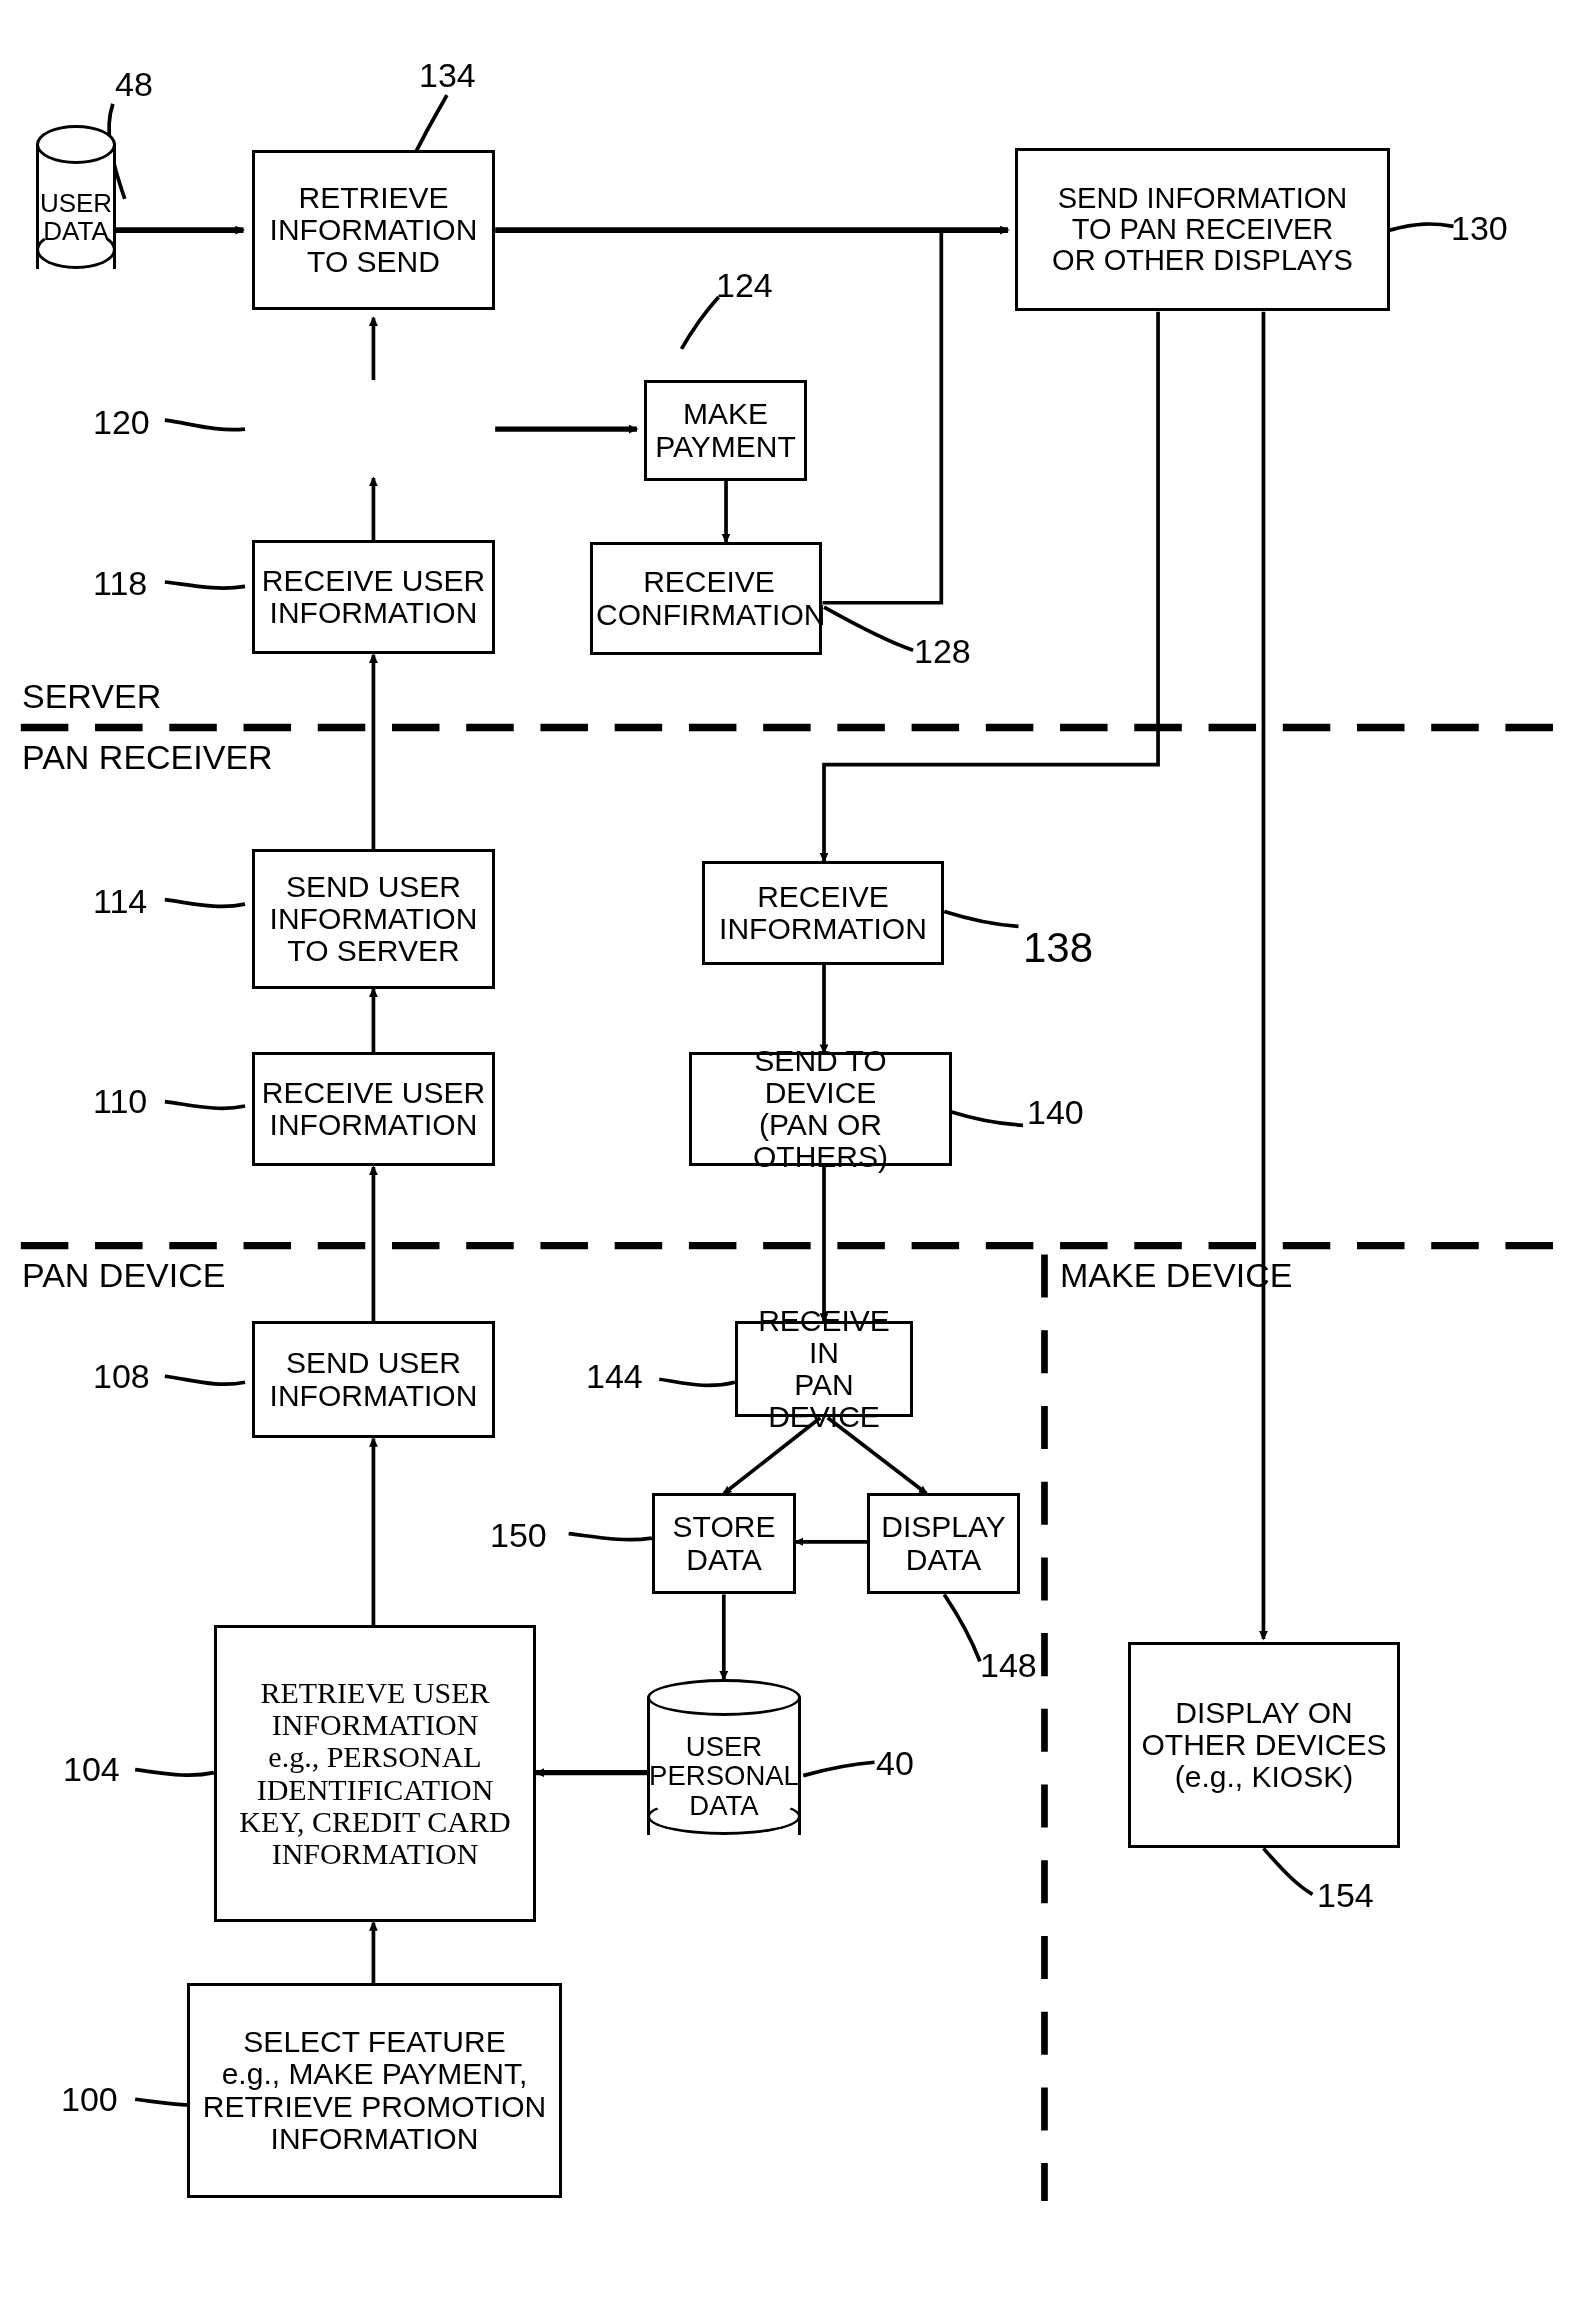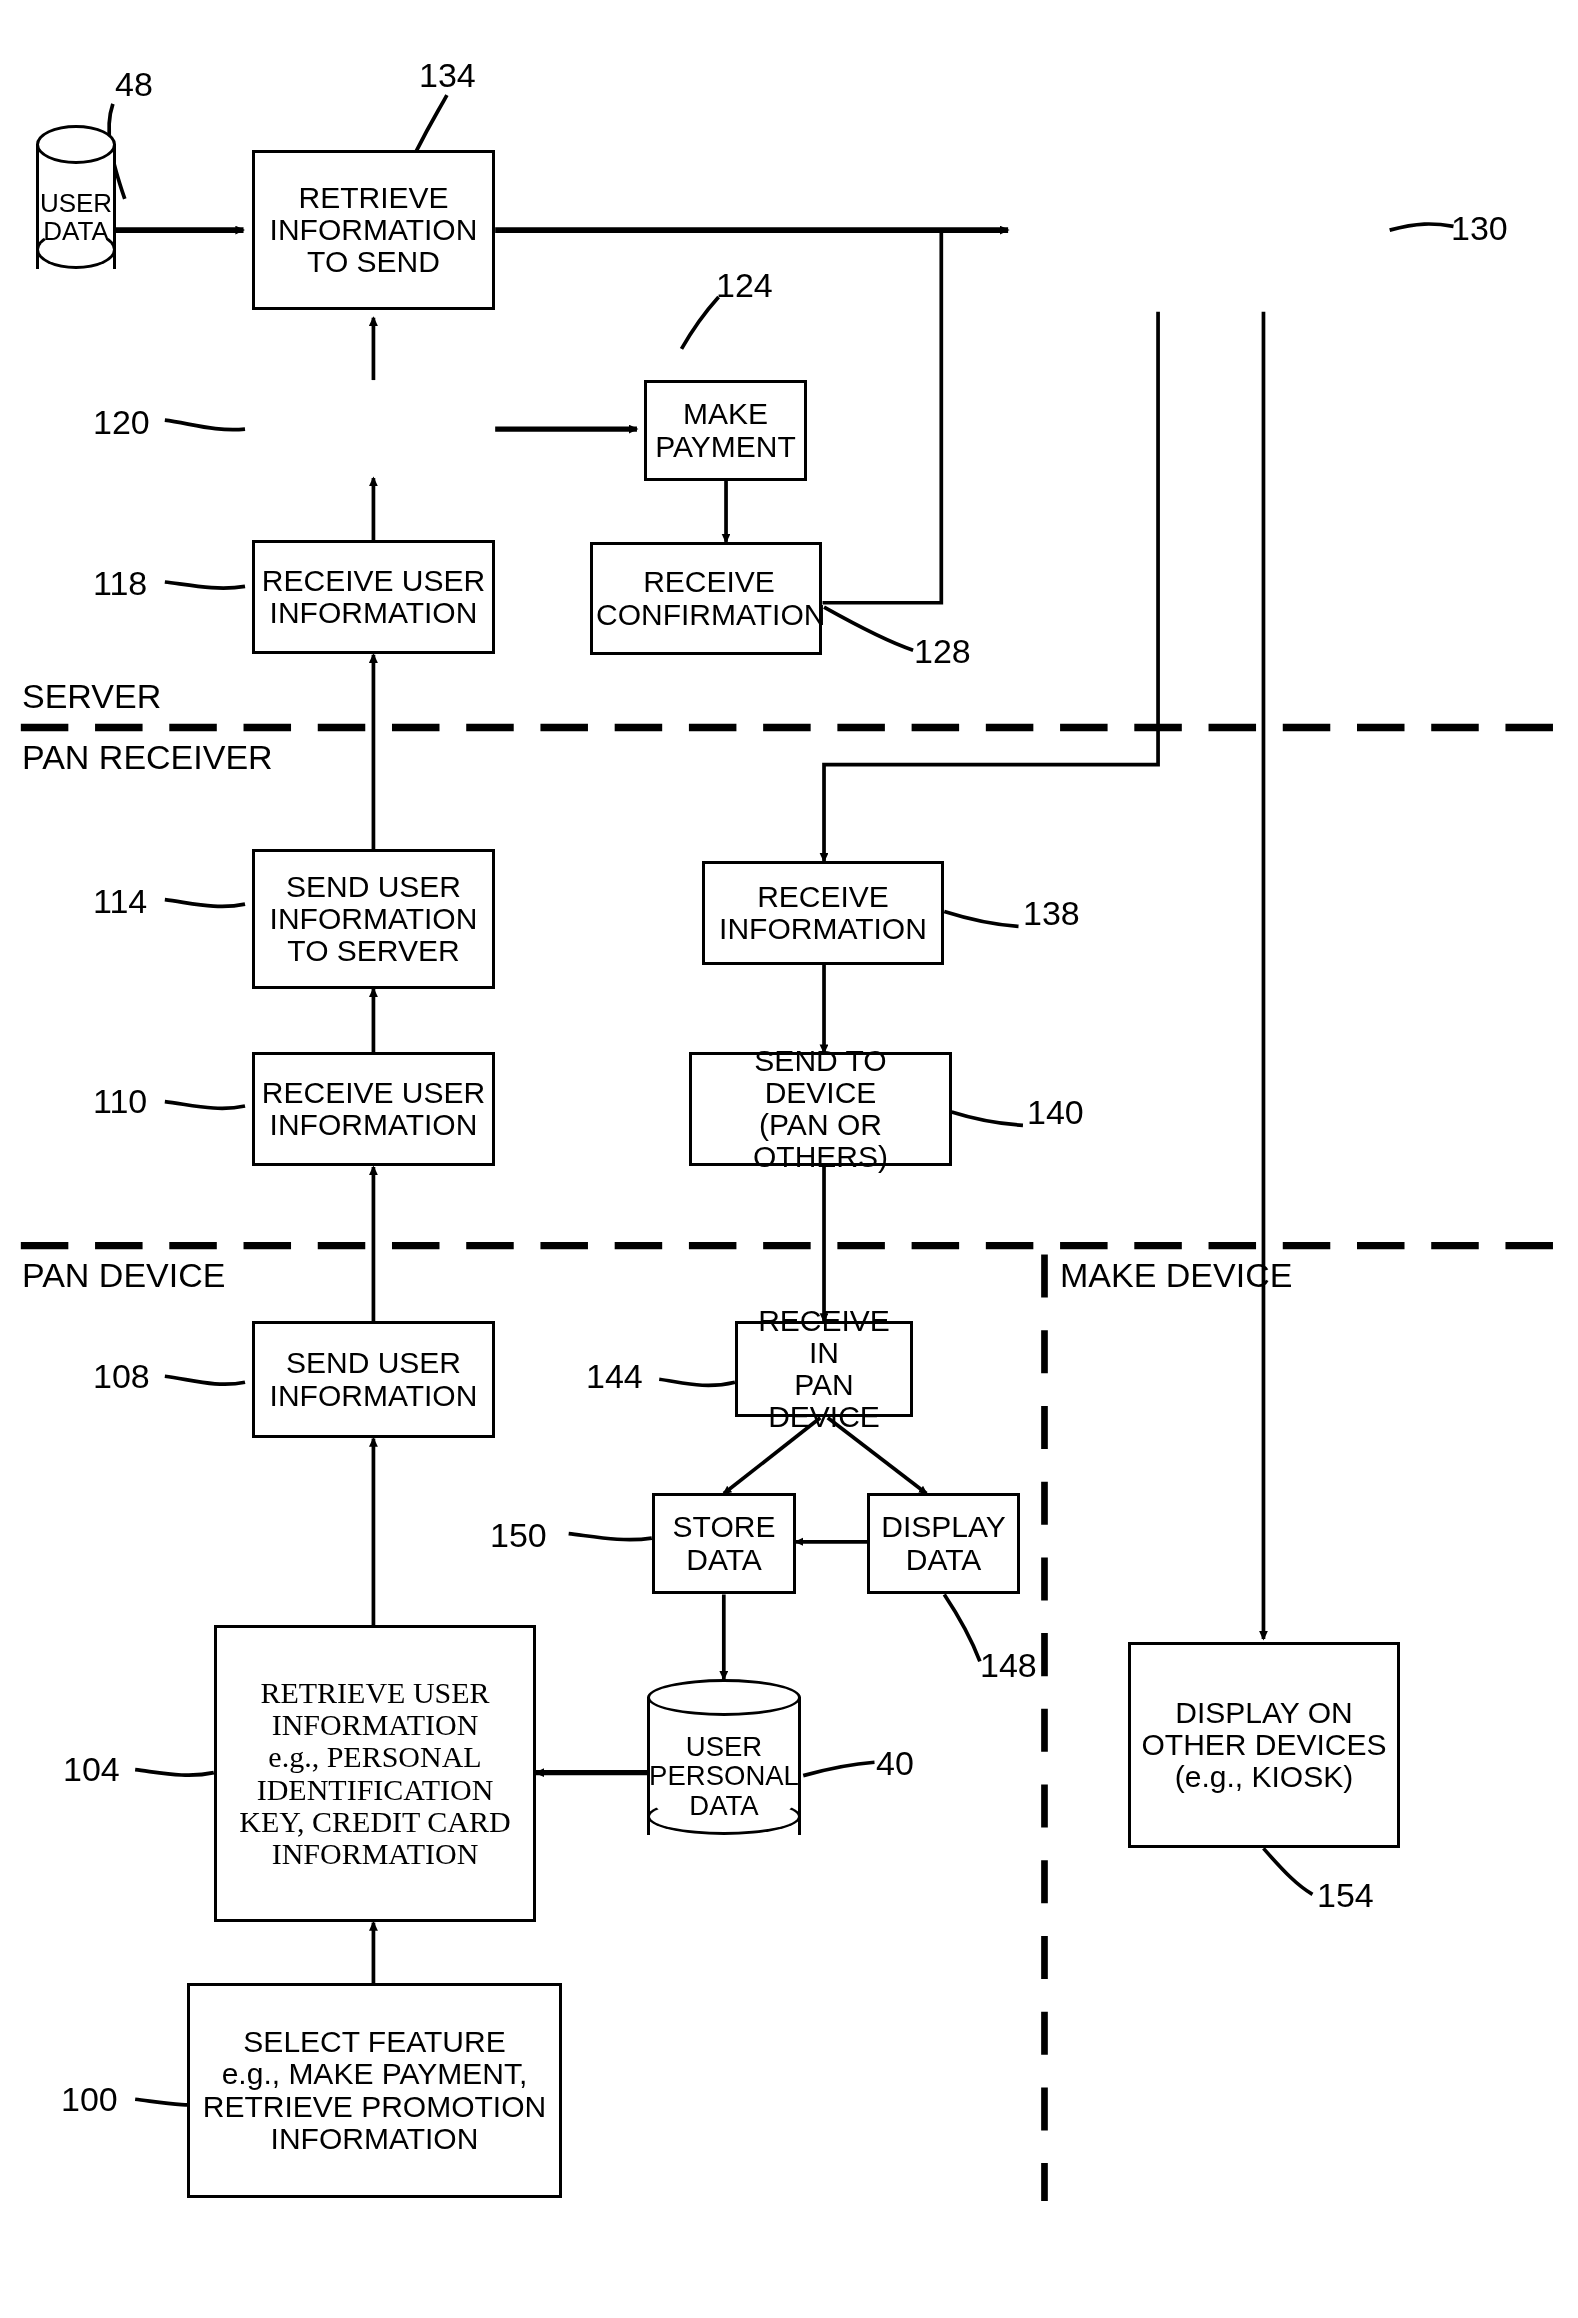--- a/index.html
+++ b/index.html
@@ -196,20 +196,25 @@
   </div>
   <div class="numlabel" style="left:115px; top:65px; font-size:34px;">48</div>
 
   <div class="node" style="left:252px; top:150px; width:243px; height:160px; font-size:30px;">
     <span class="txt">RETRIEVE
 INFORMATION
 TO SEND</span>
   </div>
   <div class="numlabel" style="left:419px; top:56px; font-size:34px;">134</div>
 
+  <div class="node" style="left:1015px; top:148px; width:375px; height:163px; font-size:29px;">
+    <span class="txt">SEND INFORMATION
+TO PAN RECEIVER
+OR OTHER DISPLAYS</span>
+  </div>
   <div class="numlabel" style="left:1451px; top:209px; font-size:34px;">130</div>
 
   <div class="numlabel" style="left:93px; top:403px; font-size:34px;">120</div>
 
   <div class="node" style="left:644px; top:380px; width:163px; height:101px; font-size:30px;">
     <span class="txt">MAKE
 PAYMENT</span>
   </div>
   <div class="numlabel" style="left:716px; top:266px; font-size:34px;">124</div>
 
@@ -234,21 +239,21 @@
     <span class="txt">SEND USER
 INFORMATION
 TO SERVER</span>
   </div>
   <div class="numlabel" style="left:93px; top:882px; font-size:34px;">114</div>
 
   <div class="node" style="left:702px; top:861px; width:242px; height:104px; font-size:30px;">
     <span class="txt">RECEIVE
 INFORMATION</span>
   </div>
-  <div class="numlabel" style="left:1023px; top:894px; font-size:34px;">138</div>
+  <div class="numlabel" style="left:1023px; top:924px; font-size:42px;">138</div>
 
   <div class="node" style="left:252px; top:1052px; width:243px; height:114px; font-size:30px;">
     <span class="txt">RECEIVE USER
 INFORMATION</span>
   </div>
   <div class="numlabel" style="left:93px; top:1082px; font-size:34px;">110</div>
 
   <div class="node" style="left:689px; top:1052px; width:263px; height:114px; font-size:30px;">
     <span class="txt">SEND TO DEVICE
 (PAN OR OTHERS)</span>

